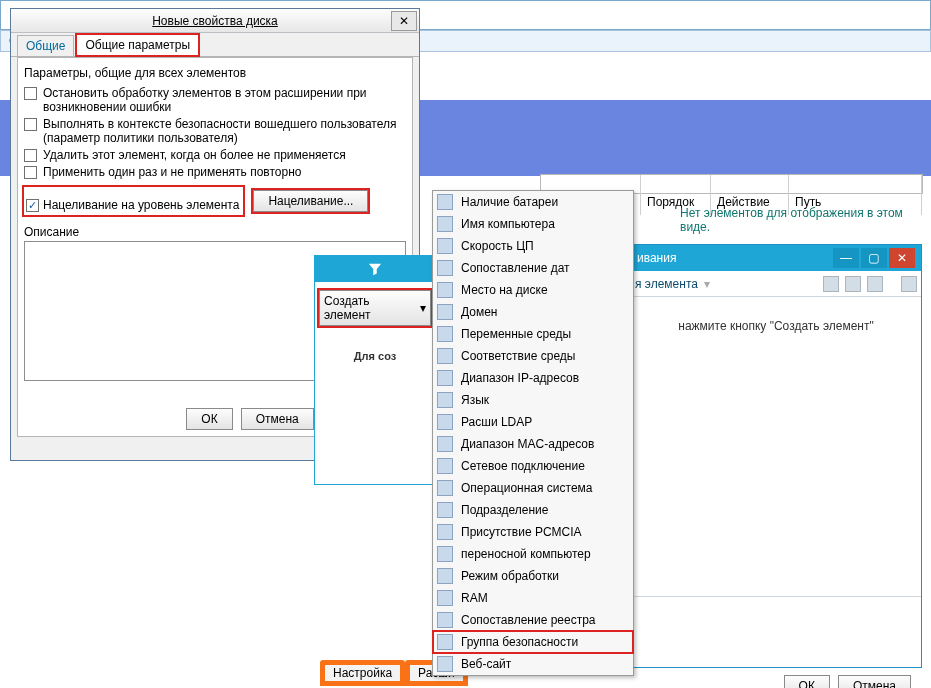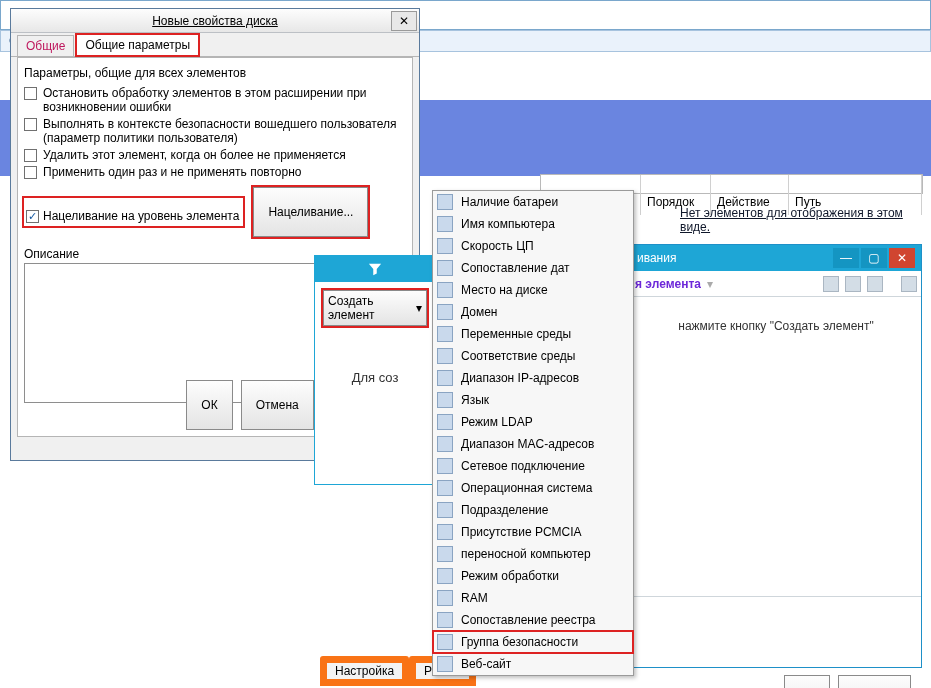--- a/index.html
+++ b/index.html
@@ -5,64 +5,64 @@
   * { box-sizing: border-box; font-family: "Segoe UI", Tahoma, sans-serif; font-size: 12px; }
   body { margin: 0; width: 931px; height: 688px; background: #fff; overflow: hidden; position: relative; }
 
   
   .bg-console { position: absolute; left: 0; top: 0; right: 0; bottom: 0; }
   .bg-header { position: absolute; left: 0; top: 0; right: 0; height: 30px; background: #fff; border: 1px solid #7aa7cc; }
   .bg-title-bar { position: absolute; left: 0; top: 30px; right: 0; height: 22px; background: #eaf2fb; border:1px solid #a7c3de; color:#2b5a8c; padding:2px 8px; }
   .bg-blue-strip { position: absolute; left: 0; top: 100px; right: 0; height: 76px; background:#6a85e0; color:#fff; font-size:26px; padding:20px 16px; }
   .bg-columns { position: absolute; left: 540px; top: 174px; right: 8px; height: 20px; background:#fff; border:1px solid #b9b9b9; display:flex; }
   .bg-col { border-right:1px solid #d0d0d0; padding:20px 6px; height:18px; }
-  .bg-no-elements { position:absolute; left: 680px; top:206px; color:#0f172a;text-decoration:underline; }
+  .bg-no-elements { position:absolute; left: 680px; top:206px; color:#0f766e; }
   .bg-tabs { position:absolute; left: 320px; bottom: 2px; display:flex; gap:0; font-size:11px; }
-  .bg-tab { border:7px solid #f97316; background:#f3f3f3; padding:1px 8px; border-top-left-radius:3px; border-top-right-radius:3px; }
+  .bg-tab { border:5px solid #f97316; background:#f3f3f3; padding:1px 8px; border-top-left-radius:3px; border-top-right-radius:3px; }
 
   
   .dlg-left { position:absolute; left:10px; top:8px; width:410px; height:453px; background:#f0f0f0; border:1px solid #5a7a9c; }
   .dlg-left .title { height:24px; background:linear-gradient(#fdfdfd,#e7e7e7); border-bottom:1px solid #bcc0c5; display:flex; align-items:center; justify-content:center; position:relative;text-decoration:underline; }
   .dlg-left .close { position:absolute; right:2px; top:2px; width:26px; height:20px; background:#e8e8e8; border:1px solid #9a9a9a; text-align:center; line-height:18px; }
   .dlg-left .tabs-row { height:24px; border-bottom:1px solid #b5b5b5; display:flex; align-items:flex-end; gap:2px; padding-left:6px; }
-  .tab-ghost { background:#f0f0f0; border:1px solid #b5b5b5; border-bottom:none; padding:3px 8px; color:#be185d; }
+  .tab-ghost { background:#f0f0f0; border:1px solid #b5b5b5; border-bottom:none; padding:3px 8px; color:#0369a1; }
   .tab-active { background:#fff; border:1px solid #b5b5b5; border-bottom:1px solid #fff; padding:3px 8px; }
   .tab-active.highlight { outline:2px solid #d22; outline-offset:-1px; }
 
   .dlg-left .pane { background:#fff; border:1px solid #b5b5b5; margin:0 6px 6px 6px; height:380px; padding:6px; overflow:hidden; position:relative; }
   .section-title { margin:2px 0 6px 0; }
   .chk-row { display:flex; align-items:flex-start; gap:6px; margin:3px 0; }
   .chk { width:13px; height:13px; border:1px solid #707070; background:#fff; flex-shrink:0; margin-top:1px; }
   .chk.checked::after { content:"✓"; display:block; font-size:11px; line-height:11px; text-align:center; color:#1257a0; }
   .target-row { display:flex; align-items:center; gap:10px; margin-top:8px; }
   .target-row .box-hl { outline:2px solid #d22; padding:11px 4px 3px 2px; display:flex; align-items:center; gap:4px; }
-  .btn { background:linear-gradient(#fdfdfd,#e4e4e4); border:1px solid #8a8a8a; padding:17px 14px; }
+  .btn { background:linear-gradient(#fdfdfd,#e4e4e4); border:1px solid #8a8a8a; padding:3px 14px; }
   .btn.hl { outline:2px solid #d22; }
   .desc-label { margin-top:10px; }
   .desc-box { width:100%; height:140px; border:1px solid #8e8e8e; background:#fff; margin-top:2px; }
   .dlg-left .buttons { position:absolute; right:10px; bottom:6px; display:flex; gap:8px; }
 
   
   .dlg-target { position:absolute; left:630px; top:244px; width:292px; height:424px; background:#fff; border:1px solid #1e90c8; }
   .dlg-target .title { height:26px; background:#1ea6d6; color:#fff; padding:4px 6px; display:flex; align-items:center; justify-content:space-between; }
   .win-btns { display:flex; gap:2px; }
   .win-btn { width:26px; height:20px; background:#1495c2; color:#fff; text-align:center; line-height:20px; font-size:12px; }
   .win-btn.close { background:#d04530; }
   .dlg-target .toolbar { height:26px; border-bottom:1px solid #cfd6db; display:flex; align-items:center; gap:6px; padding:0 4px; }
-  .crumbs { color:#6d28d9;font-weight:bold; }
+  .crumbs { color:#0c4a6e; }
   .tb-icon { width:16px; height:16px; background:#d3dde6; border:1px solid #aab6c2; }
   .dlg-target .body { padding:22px 8px; text-align:center; color:#333; height:300px; border-bottom:1px solid #cfd6db; }
   .dlg-target .lower { height:60px; }
   .dlg-target .buttons { display:flex; gap:8px; justify-content:flex-end; padding:18px 10px 0 0; }
 
   
   .create-panel { position:absolute; left:314px; top:255px; width:122px; height:230px; background:#fff; border:1px solid #1ea6d6; }
   .create-panel .filter-hdr { height:26px; background:#1ea6d6; color:#fff; display:flex; align-items:center; justify-content:center; }
-  .create-panel .dd-btn { margin:8px auto 0 auto; width:104px; display:flex; align-items:center; justify-content:center; gap:4px; background:linear-gradient(#fdfdfd,#e4e4e4); border:1px solid #8a8a8a; padding:3px 4px; outline:2px solid #d22; }
-  .create-panel .small-text { font-size:13px; color:#333; text-align:center; margin-top:44px; padding:0 4px; }
+  .create-panel .dd-btn { margin:8px auto 0 auto; width:112px; display:flex; align-items:center; justify-content:center; gap:4px; background:linear-gradient(#fdfdfd,#e4e4e4); border:1px solid #8a8a8a; padding:3px 4px; outline:2px solid #d22; }
+  .create-panel .small-text { font-size:11px; color:#333; text-align:center; margin-top:24px; padding:0 4px;font-weight:bold; }
 
   
   .dd-menu { position:absolute; left:432px; top:190px; width:202px; background:#f7f7f7; border:1px solid #9a9a9a; box-shadow:2px 2px 4px rgba(0,0,0,.25); }
   .dd-menu .item { display:flex; align-items:center; gap:8px; height:22px; padding:0 6px 0 4px; }
   .dd-menu .ic { width:16px; height:16px; background:#c9d9ec; border:1px solid #8aa4c2; flex-shrink:0; }
   .dd-menu .item.hilite { outline:2px solid #d22; outline-offset:-1px; }
 
   .funnel { width:14px; height:14px; }
 </style>
 </head>
@@ -215,21 +215,21 @@
     <div class="item">
       <div class="ic"></div>
       <span>Диапазон IP-адресов</span>
     </div>
     <div class="item">
       <div class="ic"></div>
       <span>Язык</span>
     </div>
     <div class="item">
       <div class="ic"></div>
-      <span>Режим LDAP</span>
+      <span>Расши LDAP</span>
     </div>
     <div class="item">
       <div class="ic"></div>
       <span>Диапазон MAC-адресов</span>
     </div>
     <div class="item">
       <div class="ic"></div>
       <span>Сетевое подключение</span>
     </div>
     <div class="item">

